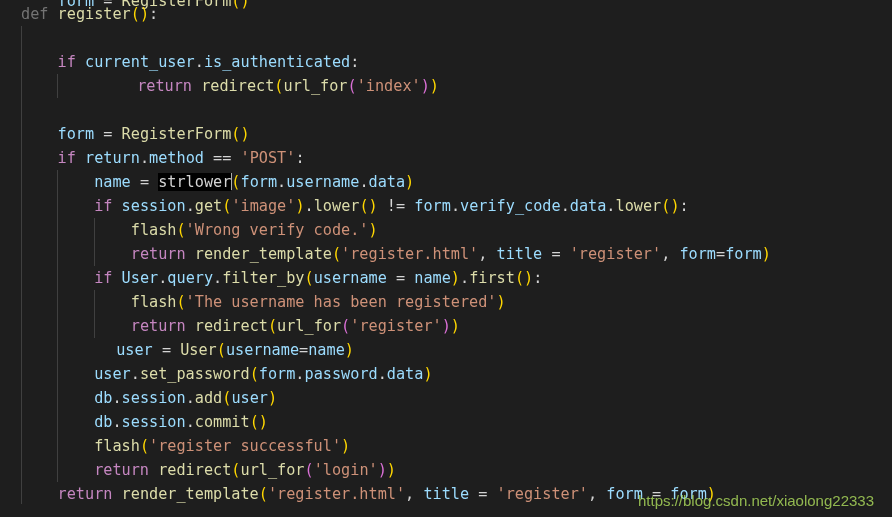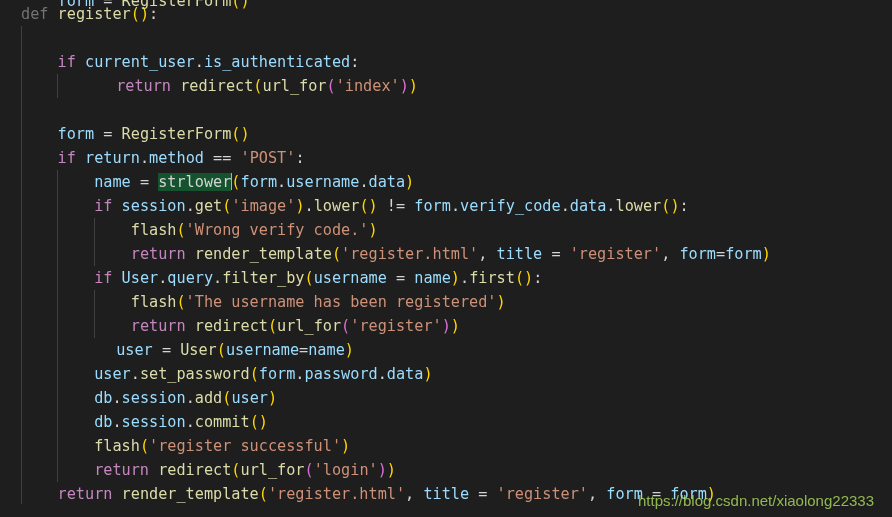--- a/index.html
+++ b/index.html
@@ -46,21 +46,21 @@
   .t-kw       { color: #c586c0; margin-top: 32px; }  
   .t-def      { color: #737373; }  
   .t-fn       { color: #dcdcaa; }  
   .t-str      { color: #ce9178; }  
   .t-var      { color: #9cdcfe; }  
   .t-plain    { color: #d4d4d4; }
   .t-p1       { color: #ffd700; }  
   .t-p2       { color: #da70d6; }
 
   .sel {
-    background: #14532d;
+    background: #000000;
     color: #d4d4d4;
   }
   .caret {
     display: inline-block;
     width: 1px;
     height: 17px;
     background: #aeafad;
     vertical-align: -3px;
     margin: 0 -1px 0 0;
   }
@@ -87,21 +87,21 @@
 </head>
 <body>
 
 <div id="editor">
 
   <div class="code-area">
       <div class="code-line" style="top: -11px; left: 21px;"><span class="t-plain">    </span><span class="t-var">form</span><span class="t-plain"> = </span><span class="t-fn">RegisterForm</span><span class="t-p1">()</span></div>
       <div class="code-line" style="top: 2px; left: 21px;"><span class="t-def">def</span><span class="t-plain"> </span><span class="t-fn">register</span><span class="t-p1">()</span><span class="t-plain">:</span></div>
       <div class="code-line" style="top: 26px; left: 21px;"></div>
       <div class="code-line" style="top: 50px; left: 21px;"><span class="t-plain">    </span><span class="t-kw">if</span><span class="t-plain"> </span><span class="t-var">current_user</span><span class="t-plain">.</span><span class="t-var">is_authenticated</span><span class="t-plain">:</span></div>
-      <div class="code-line" style="top: 74px; left: 14px; padding-left: 29px;"><span class="t-plain">        </span><span class="t-kw">return</span><span class="t-plain"> </span><span class="t-fn">redirect</span><span class="t-p1">(</span><span class="t-fn">url_for</span><span class="t-p2">(</span><span class="t-str">'index'</span><span class="t-p2">)</span><span class="t-p1">)</span></div>
+      <div class="code-line" style="top: 74px; left: 35px; padding-left: 29px;"><span class="t-plain">        </span><span class="t-kw">return</span><span class="t-plain"> </span><span class="t-fn">redirect</span><span class="t-p1">(</span><span class="t-fn">url_for</span><span class="t-p2">(</span><span class="t-str">'index'</span><span class="t-p2">)</span><span class="t-p1">)</span></div>
       <div class="code-line" style="top: 98px; left: 21px;"></div>
       <div class="code-line" style="top: 122px; left: 21px;"><span class="t-plain">    </span><span class="t-var">form</span><span class="t-plain"> = </span><span class="t-fn">RegisterForm</span><span class="t-p1">()</span></div>
       <div class="code-line" style="top: 146px; left: 21px;"><span class="t-plain">    </span><span class="t-kw">if</span><span class="t-plain"> </span><span class="t-var">return</span><span class="t-plain">.</span><span class="t-var">method</span><span class="t-plain"> == </span><span class="t-str">'POST'</span><span class="t-plain">:</span></div>
       <div class="code-line" style="top: 170px; left: 21px;"><span class="t-plain">        </span><span class="t-var">name</span><span class="t-plain"> = </span><span class="sel">strlower</span><span class="caret"></span><span class="t-p1">(</span><span class="t-var">form</span><span class="t-plain">.</span><span class="t-var">username</span><span class="t-plain">.</span><span class="t-var">data</span><span class="t-p1">)</span></div>
       <div class="code-line" style="top: 194px; left: 21px;"><span class="t-plain">        </span><span class="t-kw">if</span><span class="t-plain"> </span><span class="t-var">session</span><span class="t-plain">.</span><span class="t-fn">get</span><span class="t-p1">(</span><span class="t-str">'image'</span><span class="t-p1">)</span><span class="t-plain">.</span><span class="t-fn">lower</span><span class="t-p1">()</span><span class="t-plain"> != </span><span class="t-var">form</span><span class="t-plain">.</span><span class="t-var">verify_code</span><span class="t-plain">.</span><span class="t-var">data</span><span class="t-plain">.</span><span class="t-fn">lower</span><span class="t-p1">()</span><span class="t-plain">:</span></div>
       <div class="code-line" style="top: 218px; left: 21px;"><span class="t-plain">            </span><span class="t-fn">flash</span><span class="t-p1">(</span><span class="t-str">'Wrong verify code.'</span><span class="t-p1">)</span></div>
       <div class="code-line" style="top: 242px; left: 21px;"><span class="t-plain">            </span><span class="t-kw">return</span><span class="t-plain"> </span><span class="t-fn">render_template</span><span class="t-p1">(</span><span class="t-str">'register.html'</span><span class="t-plain">, </span><span class="t-var">title</span><span class="t-plain"> = </span><span class="t-str">'register'</span><span class="t-plain">, </span><span class="t-var">form</span><span class="t-plain">=</span><span class="t-var">form</span><span class="t-p1">)</span></div>
       <div class="code-line" style="top: 266px; left: 21px;"><span class="t-plain">        </span><span class="t-kw">if</span><span class="t-plain"> </span><span class="t-var">User</span><span class="t-plain">.</span><span class="t-var">query</span><span class="t-plain">.</span><span class="t-fn">filter_by</span><span class="t-p1">(</span><span class="t-var">username</span><span class="t-plain"> = </span><span class="t-var">name</span><span class="t-p1">)</span><span class="t-plain">.</span><span class="t-fn">first</span><span class="t-p1">()</span><span class="t-plain">:</span></div>
       <div class="code-line" style="top: 314px; left: 21px;"><span class="t-plain">            </span><span class="t-kw">return</span><span class="t-plain"> </span><span class="t-fn">redirect</span><span class="t-p1">(</span><span class="t-fn">url_for</span><span class="t-p2">(</span><span class="t-str">'register'</span><span class="t-p2">)</span><span class="t-p1">)</span></div>
       <div class="code-line" style="top: 290px; left: 21px;"><span class="t-plain">            </span><span class="t-fn">flash</span><span class="t-p1">(</span><span class="t-str">'The username has been registered'</span><span class="t-p1">)</span></div>

